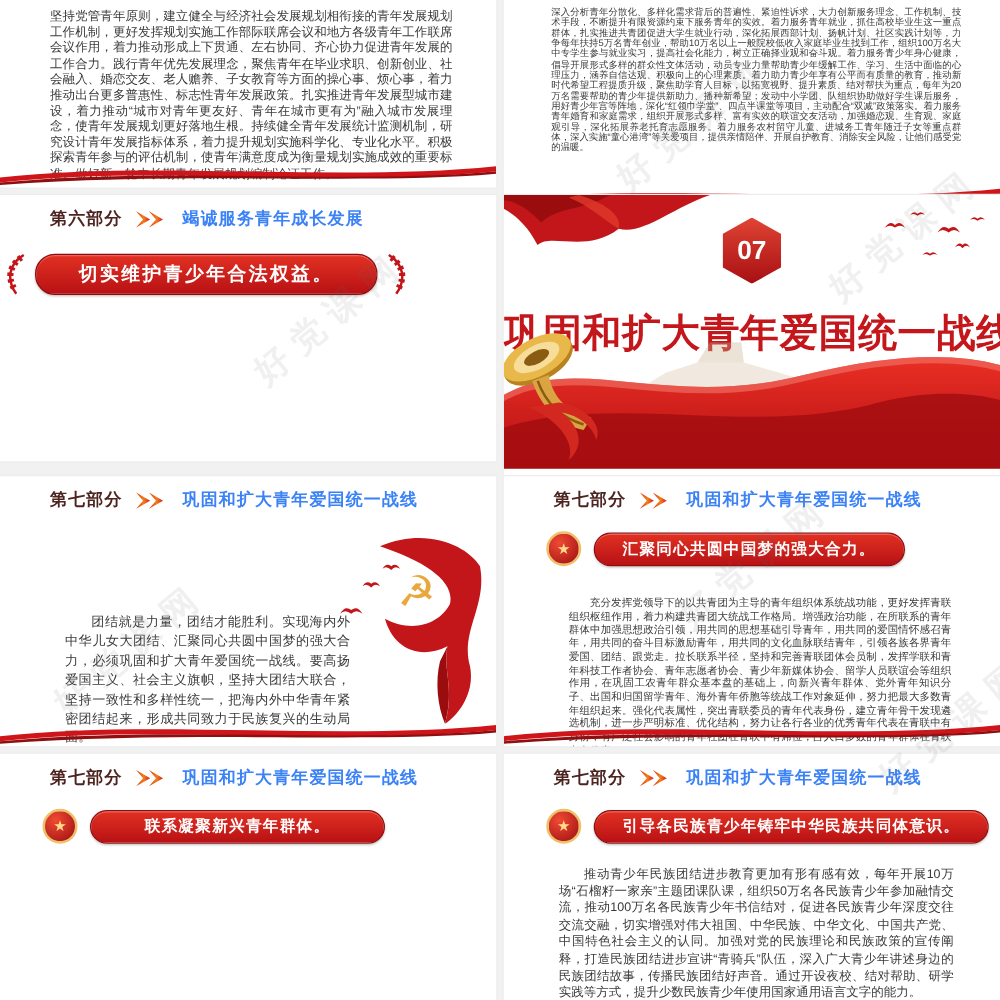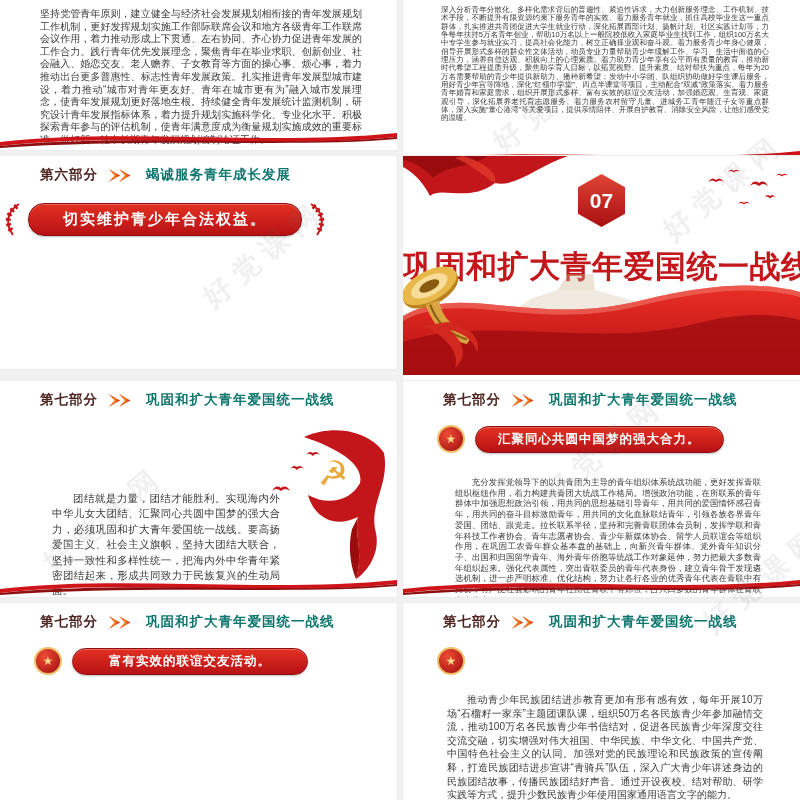--- a/index.html
+++ b/index.html
@@ -3,21 +3,21 @@
 <meta charset="utf-8">
 <style>
   html,body{margin:0;padding:0;}
   body{width:800px;height:800px;position:relative;background:#f1f1f1;
        font-family:"Liberation Sans","DejaVu Sans",sans-serif;overflow:hidden;}
   .slide{position:absolute;width:397px;background:#fff;overflow:hidden;box-shadow:0 0 0 1px #ededed;}
   .col-l{left:0;} .col-r{left:403px;}
 
   .hdr{position:absolute;top:10px;left:40px;display:flex;align-items:center;gap:9px;white-space:nowrap;}
   .part{font-weight:bold;font-size:13.5px;color:#4d2420;letter-spacing:1px;}
-  .ptitle{font-weight:bold;font-size:13.5px;color:#0f766e;letter-spacing:1px;}
+  .ptitle{font-weight:bold;font-size:13.5px;color:#3b82f6;letter-spacing:1px;}
   .chev{width:30px;height:15px;flex:0 0 auto;}
 
   .body{color:#3a3a3a;text-align:justify;margin:0;position:absolute;}
   .b-lg{font-size:10px;line-height:12.6px;}
   .b-sm{font-size:7.5px;line-height:8.35px;}
   .b-md{font-size:10px;line-height:13.4px;}
   .b-cn{font-size:10.5px;line-height:15.4px;text-indent:2em;margin-top:44px;}
   .b-xs{font-size:8.4px;line-height:10.7px;text-indent:2em;}
   .b-r4{font-size:10px;line-height:13.6px;text-indent:2em;}
 
@@ -191,35 +191,36 @@
   <div class="hdr">
     <span class="part">第七部分</span>
     <svg class="chev" viewBox="0 0 30 16">
       <path d="M1 1 L13 8 L1 15 L7 8 Z" fill="url(#chevg)"></path>
         <path d="M12 1 L24 8 L12 15 L18 8 Z" fill="url(#chevg)"></path>
     </svg>
     <span class="ptitle">巩固和扩大青年爱国统一战线</span>
   </div>
   <div class="pill-row" style="left:34px;top:44px">
     <span class="star-badge">★</span>
-    <div class="pill pill-sm" style="min-width:190px">富有实效的联谊交友活动。</div>
+    <div class="pill pill-sm" style="min-width:190px">联系凝聚新兴青年群体。</div>
   </div>
 </div>
 
 <div class="slide col-r" style="top:603px;height:197px">
   <div class="hdr">
     <span class="part">第七部分</span>
     <svg class="chev" viewBox="0 0 30 16">
       <path d="M1 1 L13 8 L1 15 L7 8 Z" fill="url(#chevg)"></path>
         <path d="M12 1 L24 8 L12 15 L18 8 Z" fill="url(#chevg)"></path>
     </svg>
     <span class="ptitle">巩固和扩大青年爱国统一战线</span>
   </div>
   <div class="pill-row" style="left:34px;top:44px">
     <span class="star-badge">★</span>
+    <div class="pill pill-sm">引导各民族青少年铸牢中华民族共同体意识。</div>
   </div>
   <p class="body b-r4" style="left:44px;top:90px;width:316px">推动青少年民族团结进步教育更加有形有感有效，每年开展10万场“石榴籽一家亲”主题团课队课，组织50万名各民族青少年参加融情交流，推动100万名各民族青少年书信结对，促进各民族青少年深度交往交流交融，切实增强对伟大祖国、中华民族、中华文化、中国共产党、中国特色社会主义的认同。加强对党的民族理论和民族政策的宣传阐释，打造民族团结进步宣讲“青骑兵”队伍，深入广大青少年讲述身边的民族团结故事，传播民族团结好声音。通过开设夜校、结对帮助、研学实践等方式，提升少数民族青少年使用国家通用语言文字的能力。</p>
 </div>
 
 <span class="wm" style="left:480px;top:80px">好党课网</span>
 <span class="wm" style="left:650px;top:168px">好党课网</span>
 <span class="wm" style="left:190px;top:235px">好党课网</span>
 <span class="wm" style="left:30px;top:500px">好党课网</span>
 <span class="wm" style="left:530px;top:430px">好党课网</span>
 <span class="wm" style="left:690px;top:560px">好党课网</span>

